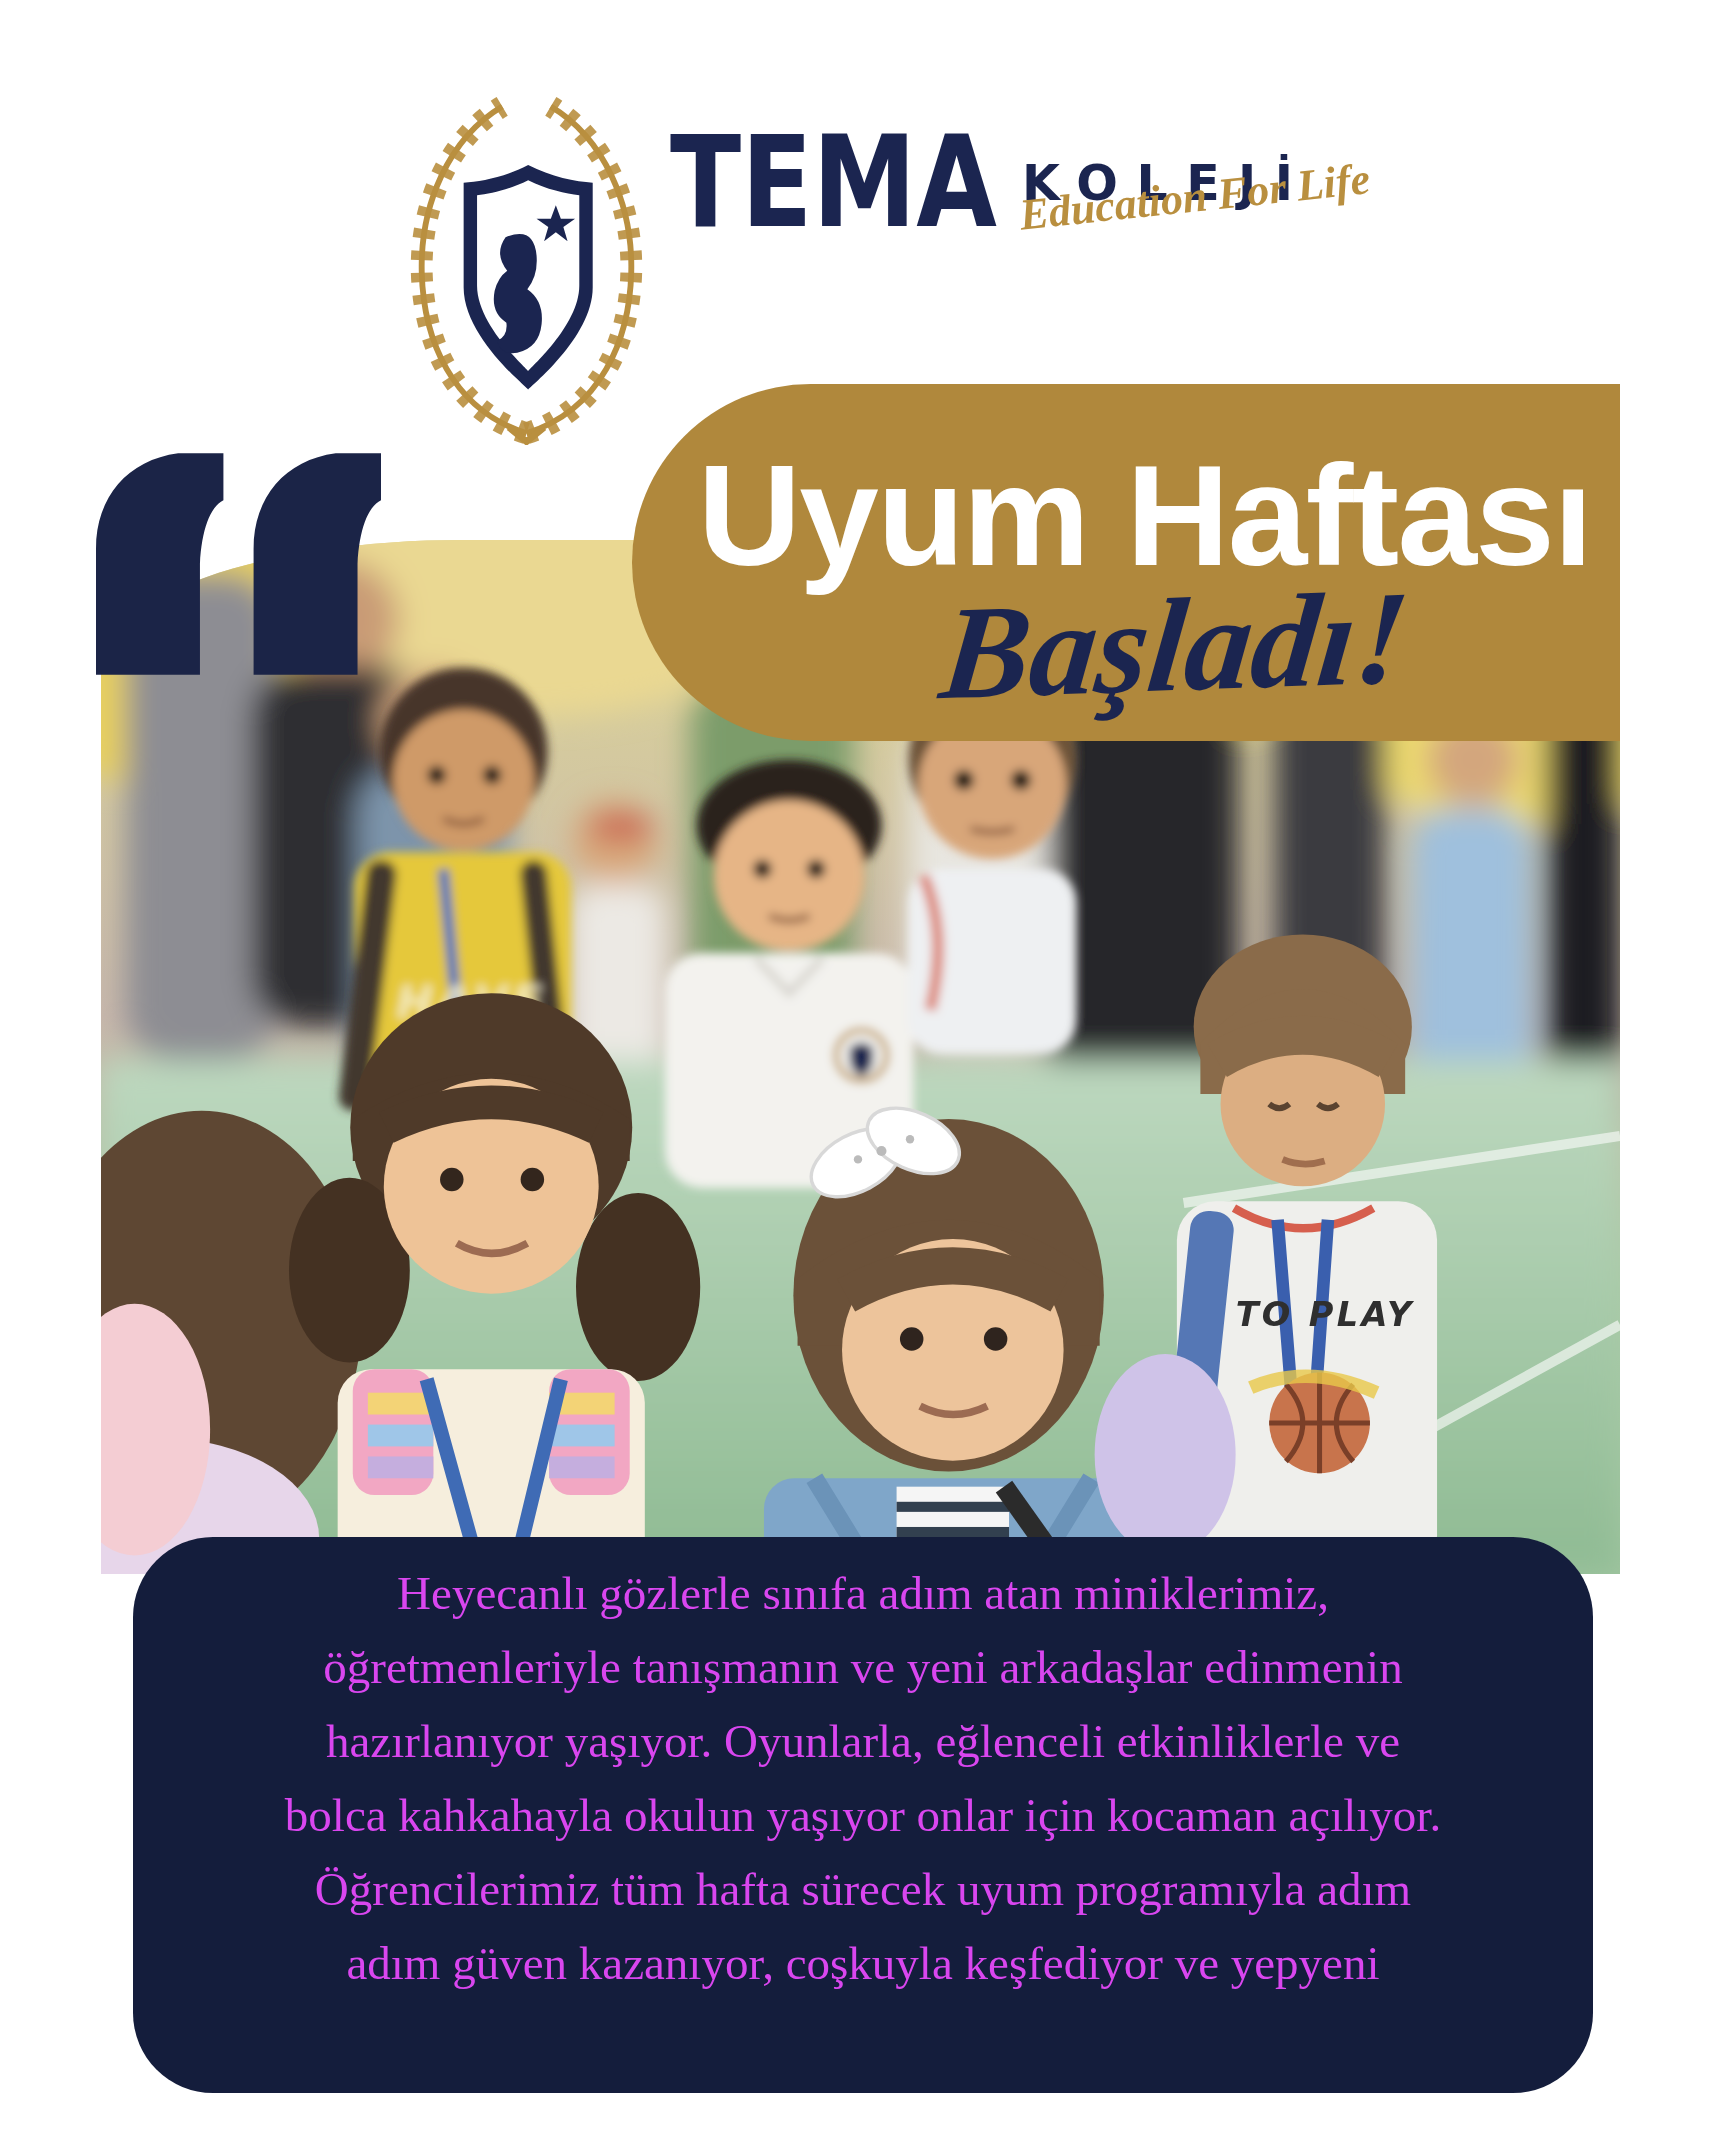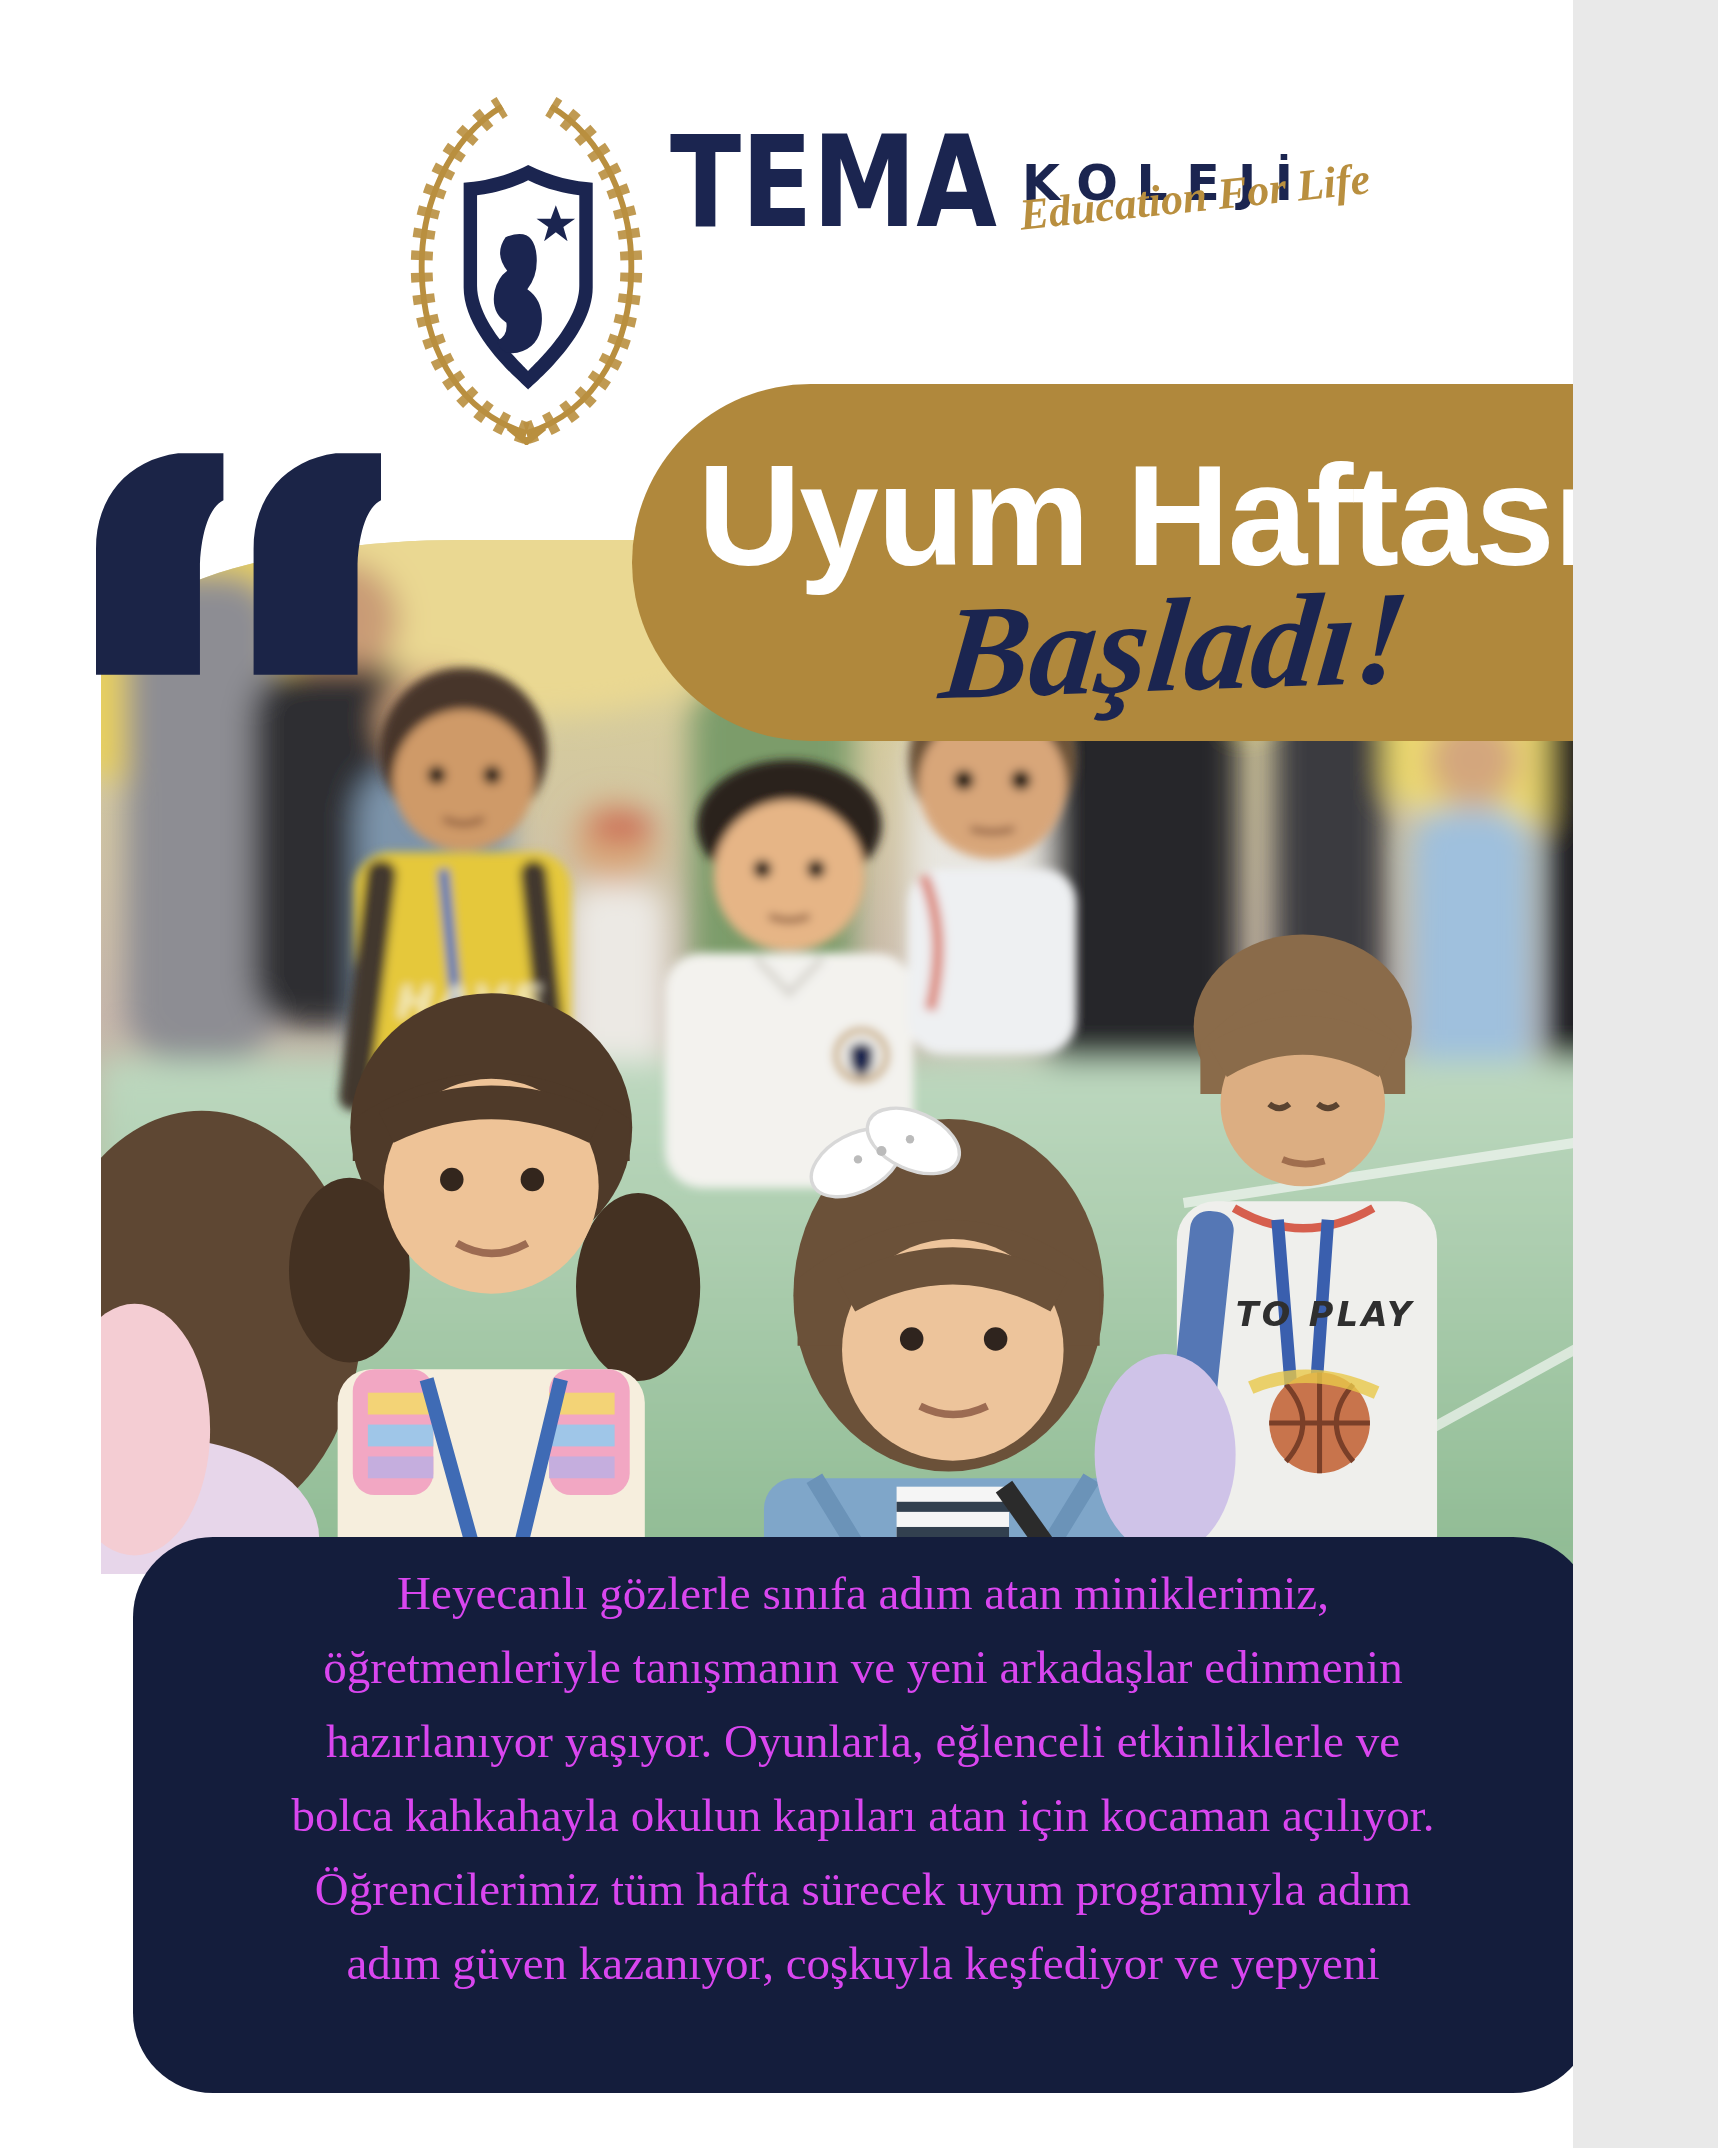--- a/index.html
+++ b/index.html
@@ -1,16 +1,16 @@
 <!DOCTYPE html>
 <html style="font-size:13.4px"><head>
 <meta charset="utf-8">
 <style>
   html,body{margin:0;padding:0;background:#e9e9e9;}
-  .poster{position:relative;width:1573px;height:2148px;background:#ffffff;overflow:hidden;
+  .poster{position:relative;width:1718px;height:2148px;background:#ffffff;overflow:hidden;
           font-family:"Liberation Serif",serif;}
   .abs{position:absolute;}
 
   
   .emblem{left:408px;top:88px;width:237px;height:357px;}
   .tema-wordmark{left:670px;top:124px;width:332px;height:111px;}
   .koleji{left:1004px;top:159px;font-family:"DejaVu Sans",sans-serif;font-weight:700;
           font-size:49px;line-height:1;letter-spacing:18.5px;color:#1b2550;white-space:nowrap;margin-left:18px;}
   .tagline{left:1017px;top:190px;width:310px;font-style:italic;font-weight:700;font-size:44px;
            color:#b98f3f;transform:rotate(-6deg);transform-origin:left top;white-space:nowrap;
@@ -232,20 +232,20 @@
   <div class="abs banner">
     <div class="banner-title">Uyum Haftası</div>
     <div class="banner-subtitle">Başladı!</div>
   </div>
 
   <div class="abs textbox">
     <div class="inner">
       <span>Heyecanlı gözlerle sınıfa adım atan miniklerimiz,</span>
       <span>öğretmenleriyle tanışmanın ve yeni arkadaşlar edinmenin</span>
       <span>hazırlanıyor yaşıyor. Oyunlarla, eğlenceli etkinliklerle ve</span>
-      <span>bolca kahkahayla okulun kapıları atan için kocaman açılıyor.</span>
+      <span>bolca kahkahayla okulun yaşıyor onlar için kocaman açılıyor.</span>
       <span>Öğrencilerimiz tüm hafta sürecek uyum programıyla adım</span>
       <span>adım güven kazanıyor, coşkuyla keşfediyor ve yepyeni</span>
     </div>
   </div>
 
 </div>
 
 
 </body></html>

